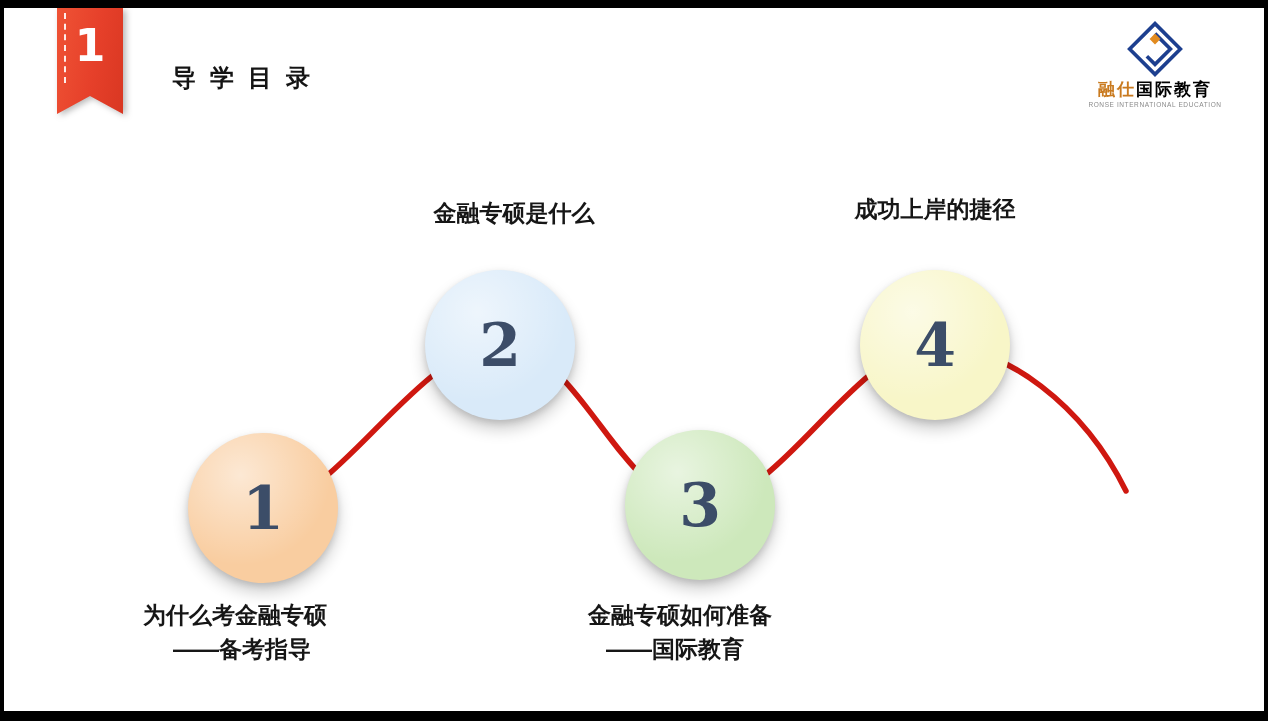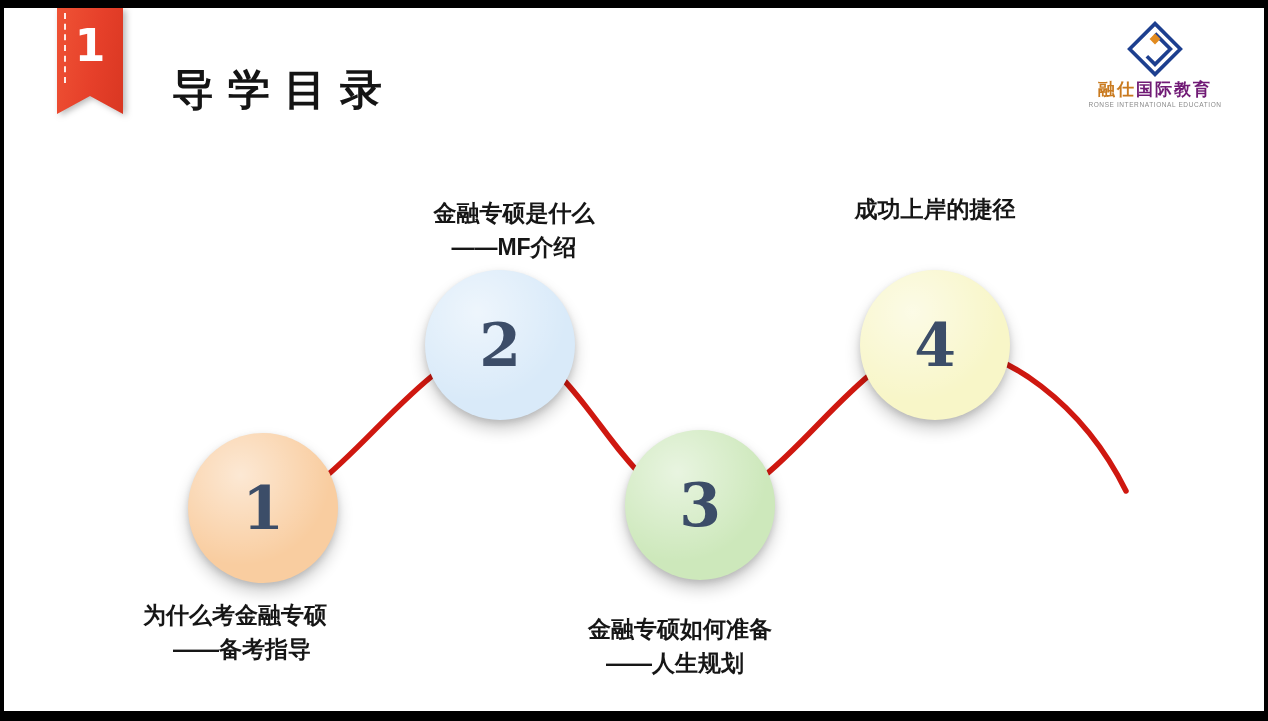--- a/index.html
+++ b/index.html
@@ -23,28 +23,28 @@
   .ribbon-dash{position:absolute;left:7px;top:5px;height:70px;width:0;
     border-left:2px dashed rgba(255,255,255,.9);}
   .ribbon-num{
     display:block;text-align:center;padding-top:16px;
     color:#fff;font-size:44px;font-weight:700;line-height:1;
     font-family:"DejaVu Sans",sans-serif;
   }
   
   .page-title{
     position:absolute;left:168px;top:54px;margin:0;
-    font-size:42px;font-weight:800;color:#141414;letter-spacing:14px;
+    font-size:24px;font-weight:800;color:#141414;letter-spacing:14px;
   }
   
   .logo{position:absolute;right:24px;top:12px;width:170px;text-align:center;}
   .logo svg{display:block;margin:0 auto 2px auto;}
   .logo-cn{font-size:17px;font-weight:700;letter-spacing:2px;line-height:20px;}
   .logo-cn .brand-orange{color:#c97a1f;}
-  .logo-cn .brand-navy{color:#701a75;}
+  .logo-cn .brand-navy{color:#000000;}
   .logo-en{font-size:6.5px;color:#8a8a8a;letter-spacing:.6px;margin-top:1px;}
   
   .curve-svg{position:absolute;left:0;top:0;width:100%;height:100%;pointer-events:none;}
   
   .circle{
     position:absolute;width:150px;height:150px;border-radius:50%;
     display:flex;align-items:center;justify-content:center;
     background-image:radial-gradient(circle at 35% 28%,rgba(255,255,255,.55),rgba(255,255,255,0) 62%);
     box-shadow:0 9px 16px rgba(0,0,0,.20),0 3px 6px rgba(0,0,0,.12);
   }
@@ -56,21 +56,21 @@
   .c2{left:421px;top:262px;}
   .c3{left:621px;top:422px;}
   .c4{left:856px;top:262px;}
   
   .step-label{
     position:absolute;font-size:23px;font-weight:600;color:#161616;line-height:34px;
   }
   .step-label.centered{text-align:center;}
   .lab1{left:139px;top:590px;text-align:center;}
   .lab1 .line2{padding-left:14px;}
-  .lab3{left:584px;top:604px;}
+  .lab3{left:584px;top:590px;}
   .lab3 .line2{padding-left:18px;}
   .lab2{left:360px;top:188px;width:300px;}
   .lab4{left:746px;top:184px;width:370px;}
 </style>
 </head>
 <body>
 
 <div class="slide">
 
   <div class="ribbon-wrap">
@@ -115,25 +115,24 @@
     <span class="num">4</span>
   </div>
 
   <div class="step-label lab1">
     <div class="line1">为什么考金融专硕</div>
     <div class="line2">——备考指导</div>
   </div>
 
   <div class="step-label centered lab2">
     <div class="line1">金融专硕是什么</div>
-    <div class="line2">——MF介绍</div>
   </div>
 
   <div class="step-label lab3">
     <div class="line1">金融专硕如何准备</div>
-    <div class="line2">——人生规划</div>
+    <div class="line2">——国际教育</div>
   </div>
 
   <div class="step-label centered lab4">
     <div class="line1">成功上岸的捷径</div>
   </div>
 
 </div>
 
 </body></html>

